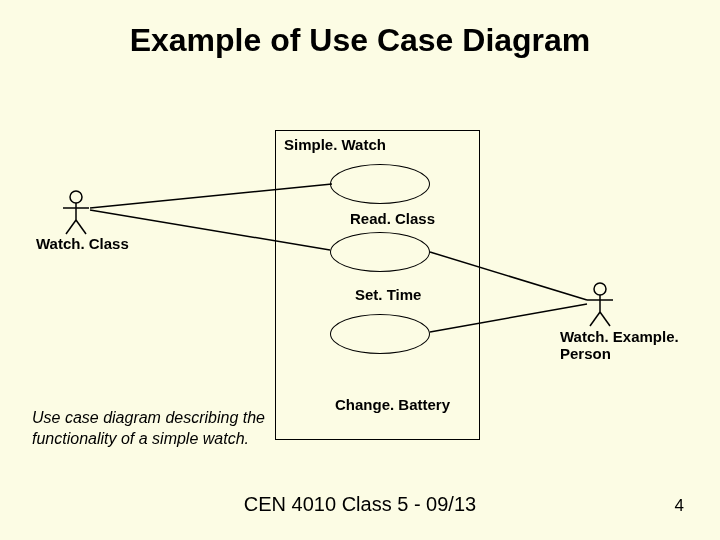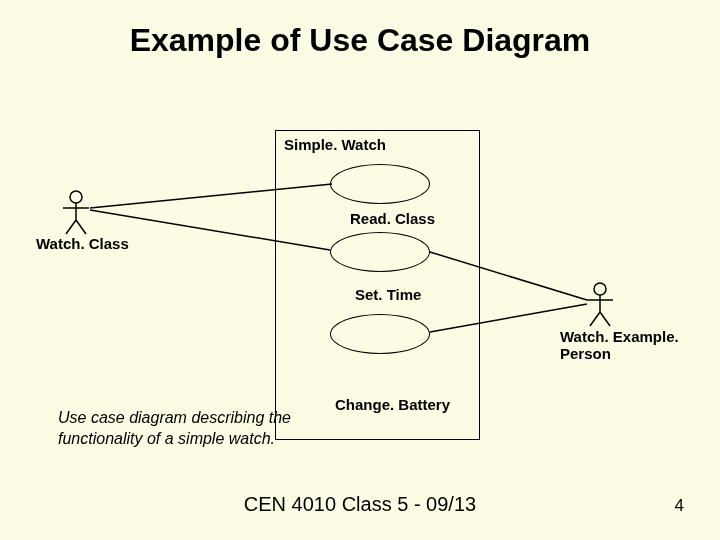--- a/index.html
+++ b/index.html
@@ -66,21 +66,20 @@
     .actor-label-1 { left: 36px; top: 235px; }
     .actor-label-2 { left: 560px; top: 328px; }
     .desc {
       position: absolute;
       left: 32px;
       top: 408px;
       font-size: 16px;
       font-style: italic;
       line-height: 1.3;
       max-width: 250px;
-      margin-left: 26px;
     }
     .footer-center {
       position: absolute;
       left: 50%;
       bottom: 24px;
       transform: translateX(-50%);
       font-size: 20px;
       color: #000;
     }
     .footer-num {

